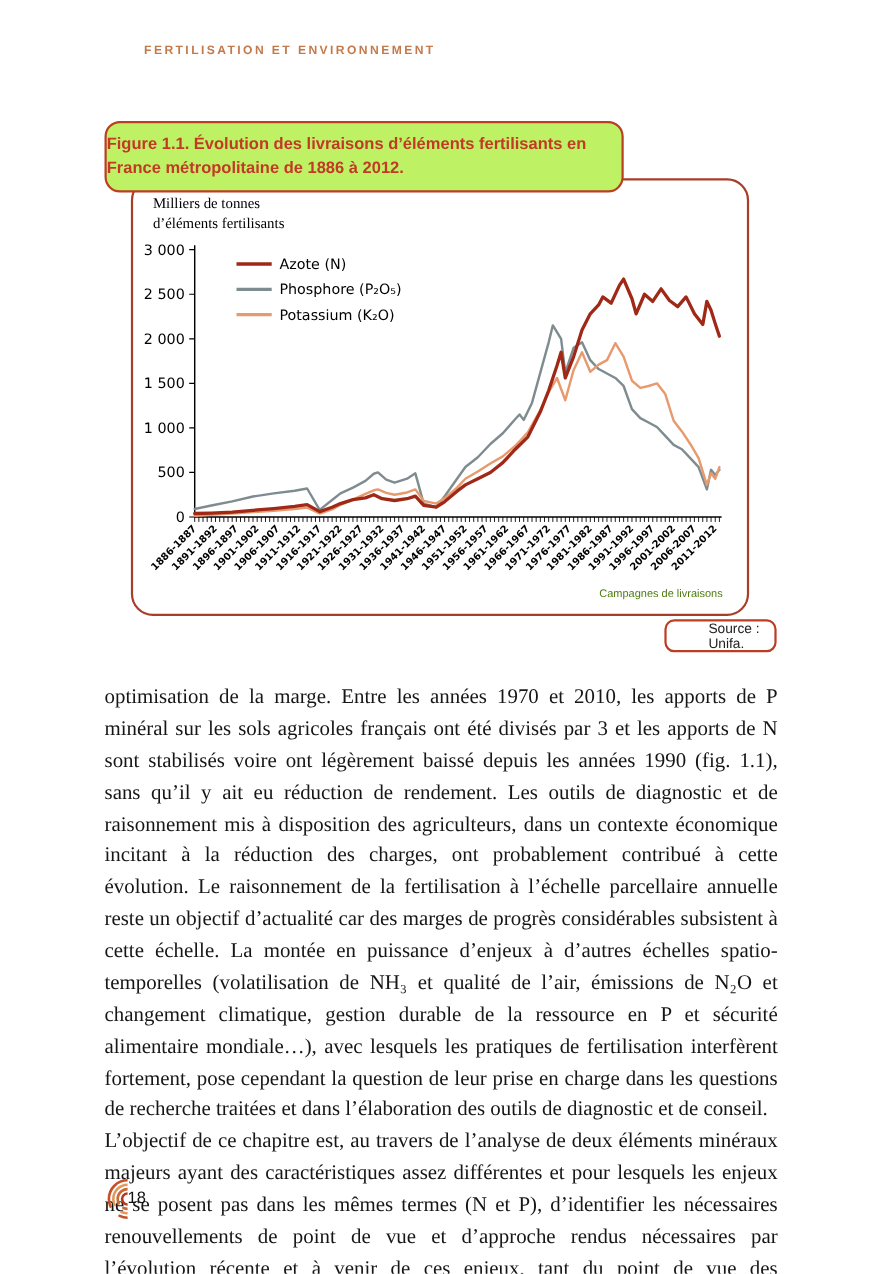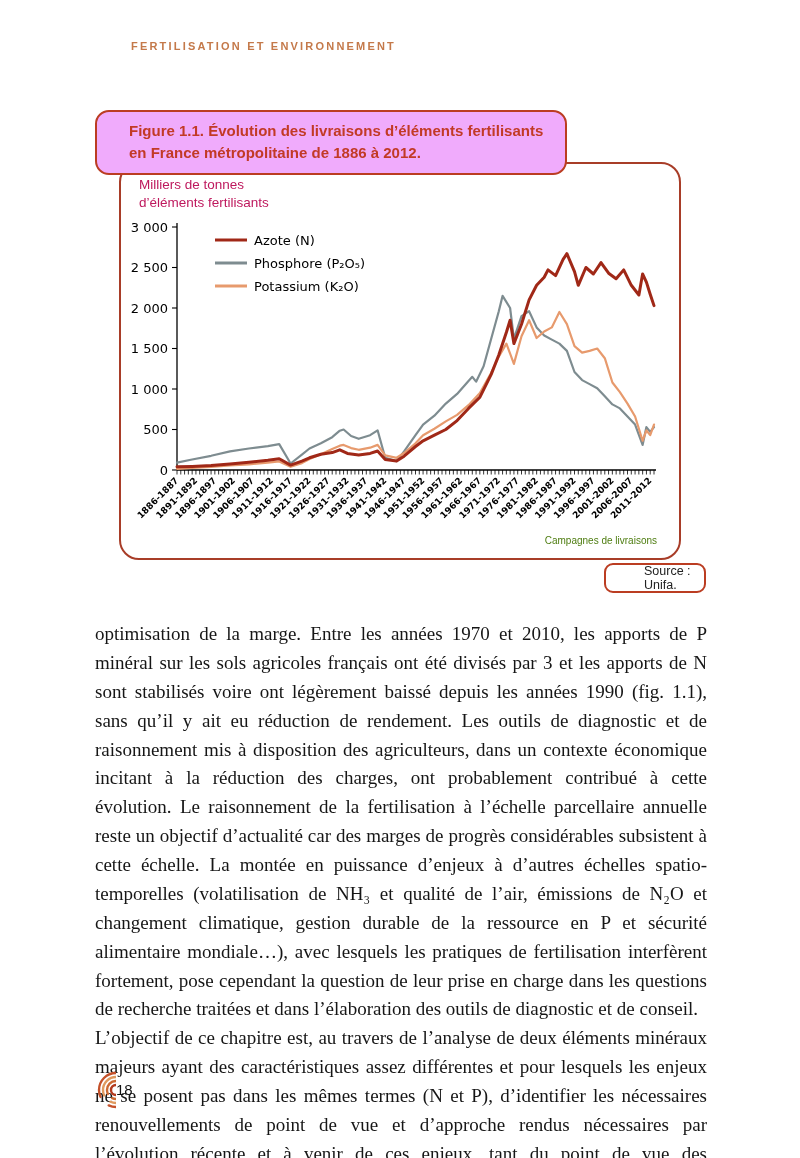--- a/index.html
+++ b/index.html
@@ -9,33 +9,33 @@
     font-family:"Liberation Sans", sans-serif;
   }
   .doc-header {
     position:absolute; left:95px; top:40px;
     font-size:11px; font-weight:700; letter-spacing:2.2px;
     color:#c4794a;
     margin-left:36px;
   }
   .fig-title-box {
     position:absolute; left:95px; top:110px; width:472px;
-    background:#f0abfc; border:2.5px solid #bb3d22; border-radius:14px;
-    padding:8px 16px 9px 32px; z-index:3;
+    background:#bef264; border:2.5px solid #bb3d22; border-radius:14px;
+    padding:8px 16px 9px 0; z-index:3;
   }
   .fig-title {
     font-size:15px; font-weight:700; color:#c23a26; line-height:1.45;
   }
   .chart-box {
     position:absolute; left:119px; top:162px; width:562px; height:398px;
     background:#fff; border:2.5px solid #a83d28; border-radius:20px; z-index:2;
   }
   .y-unit {
     position:absolute; left:18px; top:12px;
-    font-size:13.5px; color:#be185d; line-height:1.3; white-space:pre-line;
+    font-size:13.5px; color:#000000; line-height:1.3; white-space:pre-line;font-family:Liberation Serif, serif;
   }
   #chart-svg {
     position:absolute; left:6px; top:48px;
     font-family:"DejaVu Sans", sans-serif;
   }
   .x-axis-title {
     position:absolute; right:22px; bottom:12px;
     font-size:10px; color:#4d7c0f;
   }
   .source-box {

